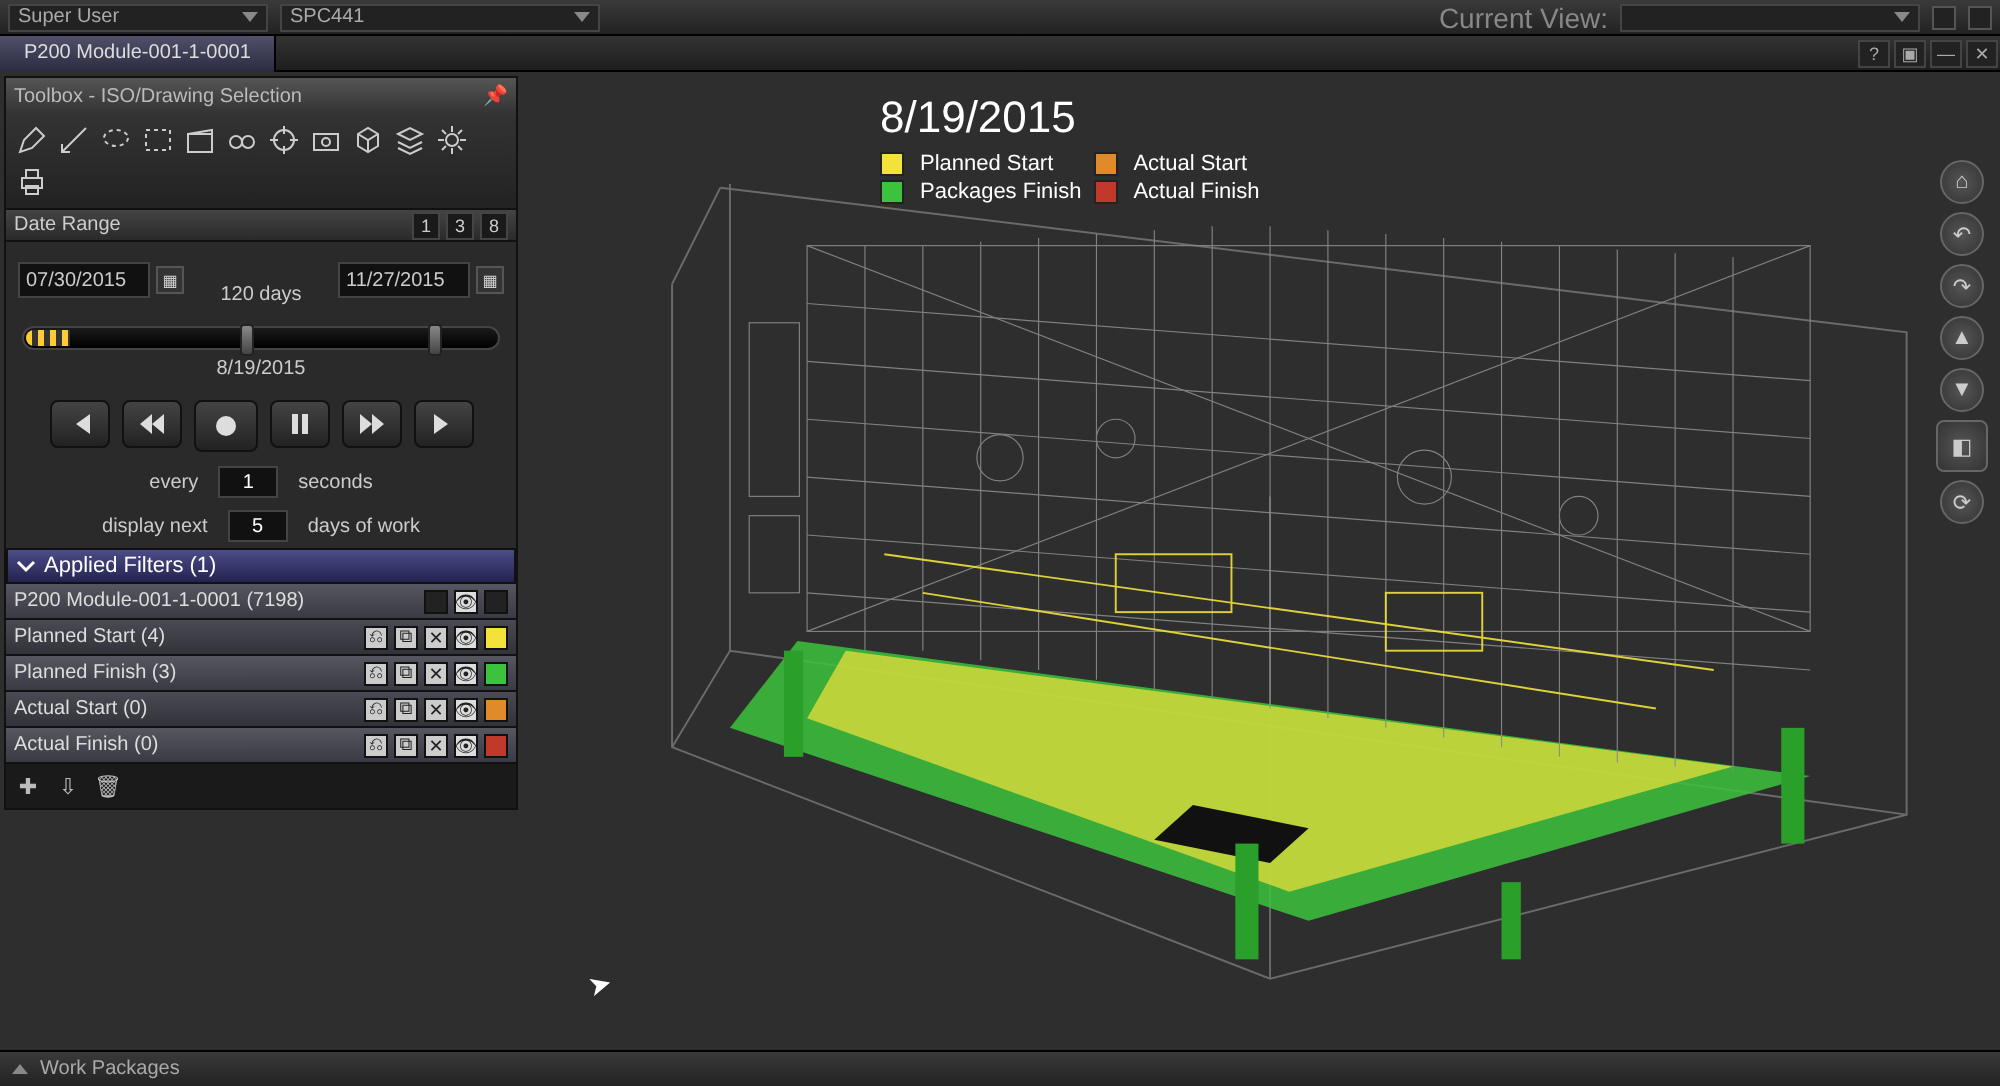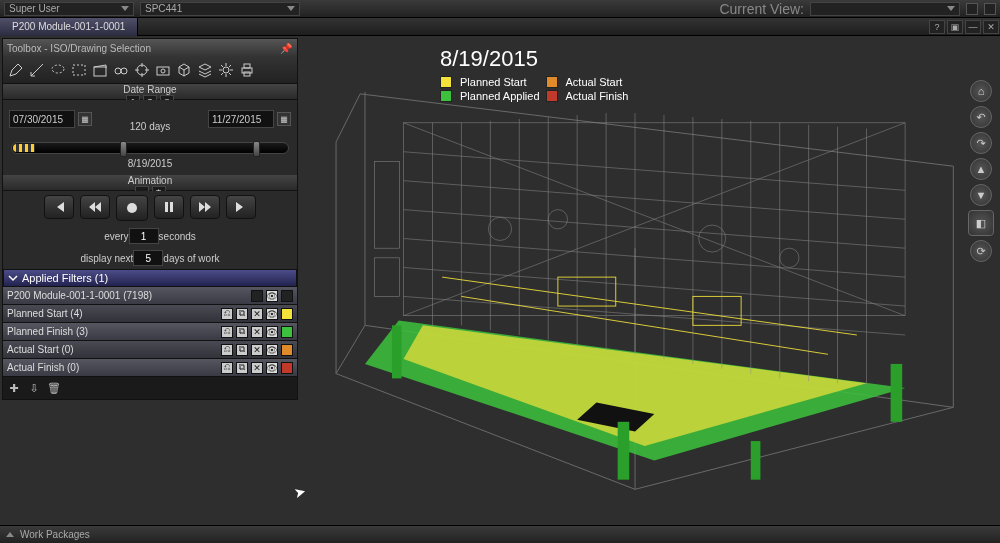--- a/index.html
+++ b/index.html
@@ -19,32 +19,32 @@
   .tabbar { display: flex; align-items: center; height: 18px; background: linear-gradient(#333,#1e1e1e); border-bottom: 1px solid #000; justify-content: space-between; }
   .tab { height: 18px; display: flex; align-items: center; padding: 0 12px; background: linear-gradient(#3a3a3a,#262626); border-right: 1px solid #000; font-size: 10px; color: #ddd; cursor: pointer; }
   .tab.active { background: linear-gradient(#50506a,#2b2b40); }
   .tabbar .spacer { flex: 1; }
   .tabbar .winbtn { width: 16px; height: 14px; margin: 0 1px; background: #222; border: 1px solid #444; color: #aaa; font-size: 9px; display: flex; align-items: center; justify-content: center; cursor: pointer; }
   
   
   .main { flex: 1; display: flex; background: #2e2e2e; position: relative; }
   
   
-  .toolbox { position: absolute; left: 2px; top: 2px; width: 296px; background: #2b2b2b; border: 1px solid #111; display: flex; flex-direction: column; }
+  .toolbox { position: absolute; left: 2px; top: 2px; width: 257px; background: #2b2b2b; border: 1px solid #111; display: flex; flex-direction: column; }
   .toolbox-title { display: flex; align-items: center; justify-content: space-between; height: 18px; padding: 0 4px; background: linear-gradient(#555,#333); color: #bbb; font-size: 10px; }
   .toolbox-title .pin { width: 12px; height: 12px; color: #999; display:flex; align-items:center; justify-content:center; cursor:pointer; }
   
   .toolrow { display: flex; align-items: center; gap: 3px; padding: 4px 4px; background: linear-gradient(#333,#222); border-bottom: 1px solid #111; flex-wrap: wrap; }
   .tool { width: 18px; height: 18px; display: flex; align-items: center; justify-content: center; color: #ccc; cursor: pointer; }
   .tool svg { width: 16px; height: 16px; }
   
   .section-hdr { display: flex; align-items: center; height: 18px; background: linear-gradient(#4c4c88,#232350); color: #fff; font-size: 11px; padding: 0 4px; gap: 4px; border: 1px solid #111; cursor: pointer; }
   .section-hdr .chev { width: 10px; height: 10px; }
   
-  .subhdr { height: 16px; display: flex; align-items: center; justify-content: space-between; padding: 0 4px; background: linear-gradient(#444,#2a2a2a); color: #ccc; font-size: 10px; border-bottom: 1px solid #111; flex-direction: column; }
+  .subhdr { height: 16px; display: flex; align-items: center; justify-content: space-between; padding: 0 4px; background: linear-gradient(#444,#2a2a2a); color: #ccc; font-size: 10px; border-bottom: 1px solid #111; }
   .subhdr .icons { display:flex; gap:3px; }
   .mini { width: 14px; height: 14px; background:#1a1a1a; border:1px solid #444; display:flex; align-items:center; justify-content:center; color:#ccc; font-size:9px; cursor:pointer;}
   
   .daterow { display: flex; align-items: center; justify-content: space-between; padding: 6px 6px; background: #2a2a2a; }
   .daterow .datebox { display: flex; align-items: center; gap: 3px; }
   .daterow input { width: 66px; height: 18px; background: #111; border: 1px solid #444; color: #ccc; font-size: 10px; padding: 0 3px; }
   .daterow .cal { width: 14px; height: 14px; background: #333; border:1px solid #555; cursor:pointer; display:flex; align-items:center; justify-content:center; font-size:8px;}
   .daterow .days { color: #ccc; font-size: 10px; text-align: center; margin-top: 15px; }
   
   .slider-area { padding: 4px 8px 2px; background: #2a2a2a; }
@@ -52,21 +52,21 @@
   .slider-fill { position: absolute; left: 1px; top: 1px; bottom: 1px; width: 22px; background: repeating-linear-gradient(90deg,#fc3 0 3px,#333 3px 6px); border-radius: 5px 0 0 5px; }
   .slider-thumb-main { position: absolute; top: -2px; width: 7px; height: 16px; background: linear-gradient(#888,#444); border: 1px solid #222; border-radius: 2px; cursor: pointer; }
   .slider-thumb-end { position: absolute; right: 28px; top: -2px; width: 7px; height: 16px; background: linear-gradient(#888,#444); border: 1px solid #222; border-radius: 2px; cursor: pointer; }
   .slider-date { text-align: center; color: #ccc; font-size: 10px; padding: 4px 0; }
   
   .animrow { padding: 4px 6px; background: #2a2a2a; display:flex; justify-content:center; gap: 6px; }
   .playbtn { width: 30px; height: 24px; background: linear-gradient(#444,#222); border: 1px solid #111; border-radius: 4px; display:flex; align-items:center; justify-content:center; cursor:pointer; color:#ddd;}
   .playbtn.big { width: 32px; height: 26px; }
   .playbtn svg { width: 14px; height: 14px; }
   
-  .paramrow { display:flex; align-items:center; justify-content:center; gap:0; padding: 3px 0; background:#2a2a2a; font-size:10px; color:#ccc;}
+  .paramrow { display:flex; align-items:center; justify-content:center; gap:10px; padding: 3px 0; background:#2a2a2a; font-size:10px; color:#ccc;}
   .paramrow input { width: 30px; height: 16px; background:#111; border:1px solid #444; color:#fff; text-align:center; font-size:10px;}
   
   .filter-row { display:flex; align-items:center; height:18px; background: linear-gradient(#565660,#3a3a44); border-bottom:1px solid #111; padding: 0 4px; font-size:10px; color:#ddd; }
   .filter-row.alt { background: linear-gradient(#4a4a54,#32323a); }
   .filter-row .fname { flex:1; }
   .filter-row .sw { width:12px; height:12px; margin-left:3px; border:1px solid #111; cursor:pointer; display:flex; align-items:center; justify-content:center; font-size:9px; color:#222;}
   .filter-row .sw.btn { background:#ccc; }
   .filter-row .sw.eye { background:#ddd; }
   
   .bottom-icons { display:flex; gap:6px; padding:4px; background:#1a1a1a; align-items:center; }
@@ -197,21 +197,21 @@
       
       
       <div class="legend">
         <div class="ldate">8/19/2015</div>
         <div class="legend-grid">
           <div class="box" style="background:#f2e23a"></div>
           <span>Planned Start</span>
           <div class="box" style="background:#e08a2a"></div>
           <span>Actual Start</span>
           <div class="box" style="background:#3cc23c"></div>
-          <span>Planned Applied</span>
+          <span>Packages Finish</span>
           <div class="box" style="background:#c0392b"></div>
           <span>Actual Finish</span>
         </div>
       </div>
       
       
       <div class="navtools">
         <div class="navbtn">⌂</div>
         <div class="navbtn">↶</div>
         <div class="navbtn">↷</div>
@@ -318,27 +318,20 @@
         </div>
       </div>
       <div class="slider-area">
         <div class="slider-track">
           <div class="slider-fill"></div>
           <div class="slider-thumb-main" style="left:108px"></div>
           <div class="slider-thumb-end"></div>
         </div>
         <div class="slider-date">8/19/2015</div>
       </div>
-      <div class="subhdr">
-        <span>Animation</span>
-        <div class="icons">
-          <div class="mini">▭</div>
-          <div class="mini">⚙</div>
-        </div>
-      </div>
       <div class="animrow">
         <div class="playbtn">
             <svg viewBox="0 0 14 14">
               <path d="M3 2v10M12 2L5 7l7 5z" fill="#ddd"></path>
             </svg>
           </div>
         <div class="playbtn">
             <svg viewBox="0 0 14 14">
               <path d="M7 2L1 7l6 5zM13 2L7 7l6 5z" fill="#ddd"></path>
             </svg>

